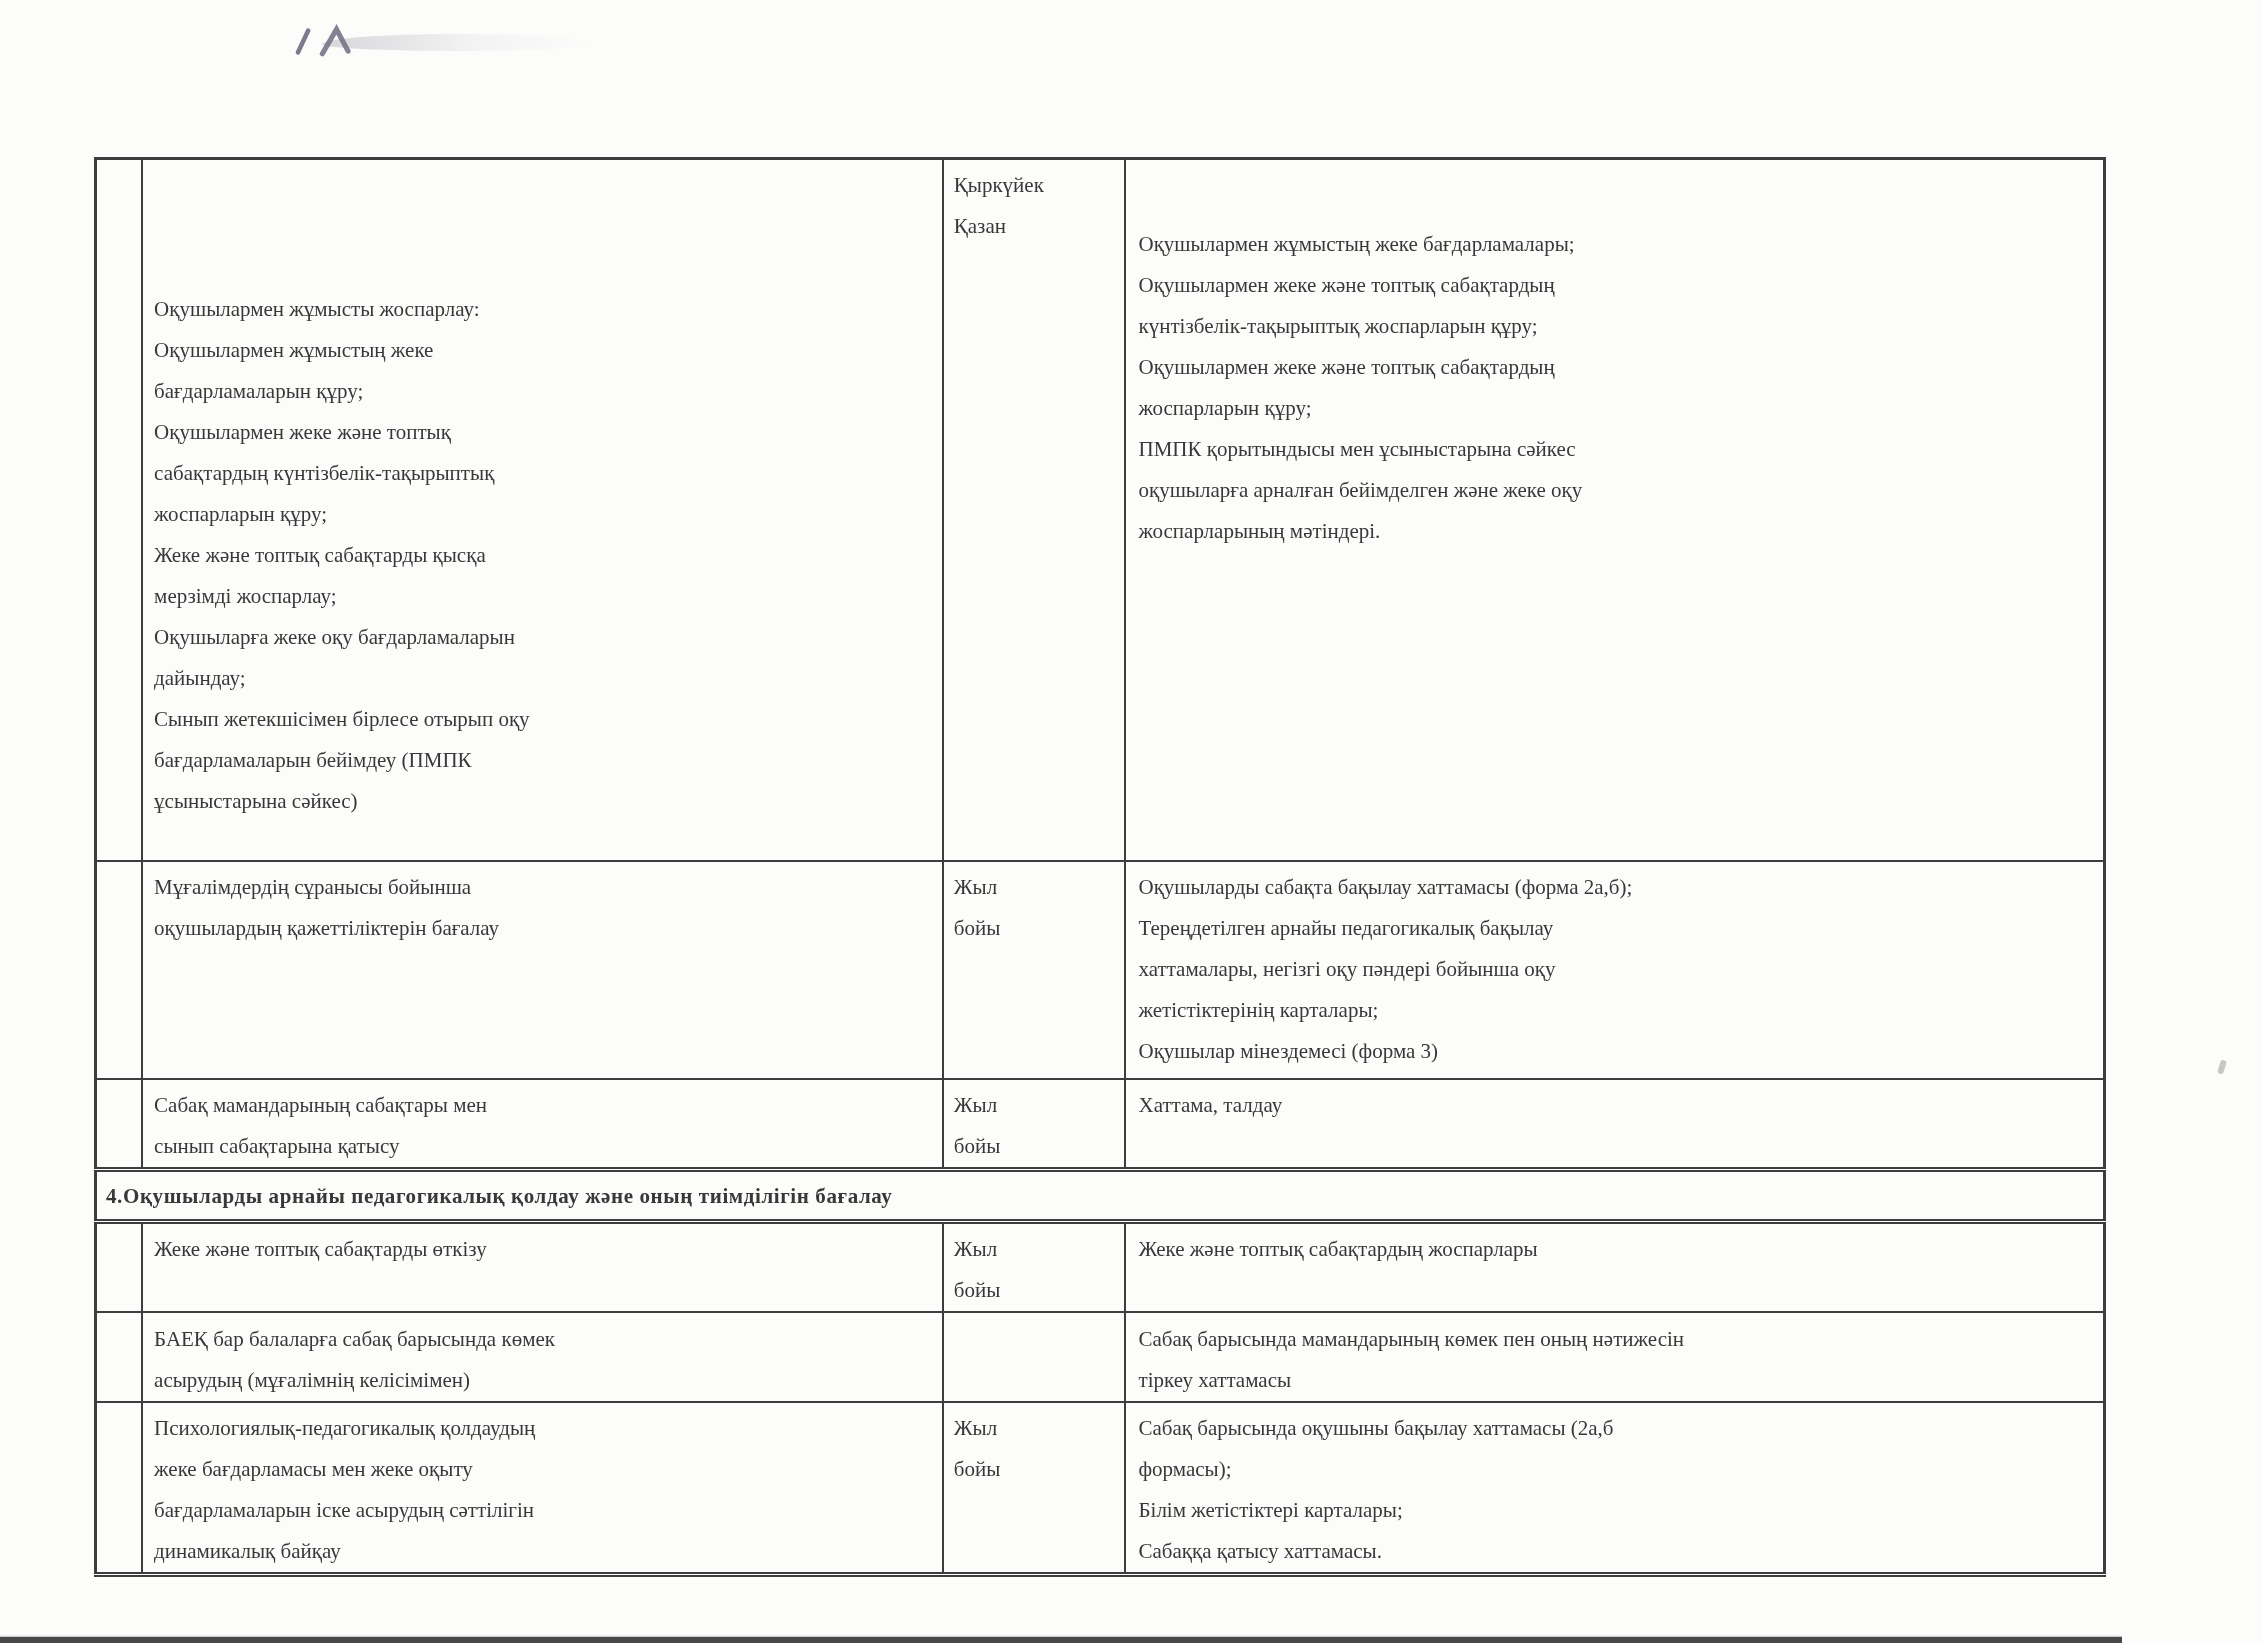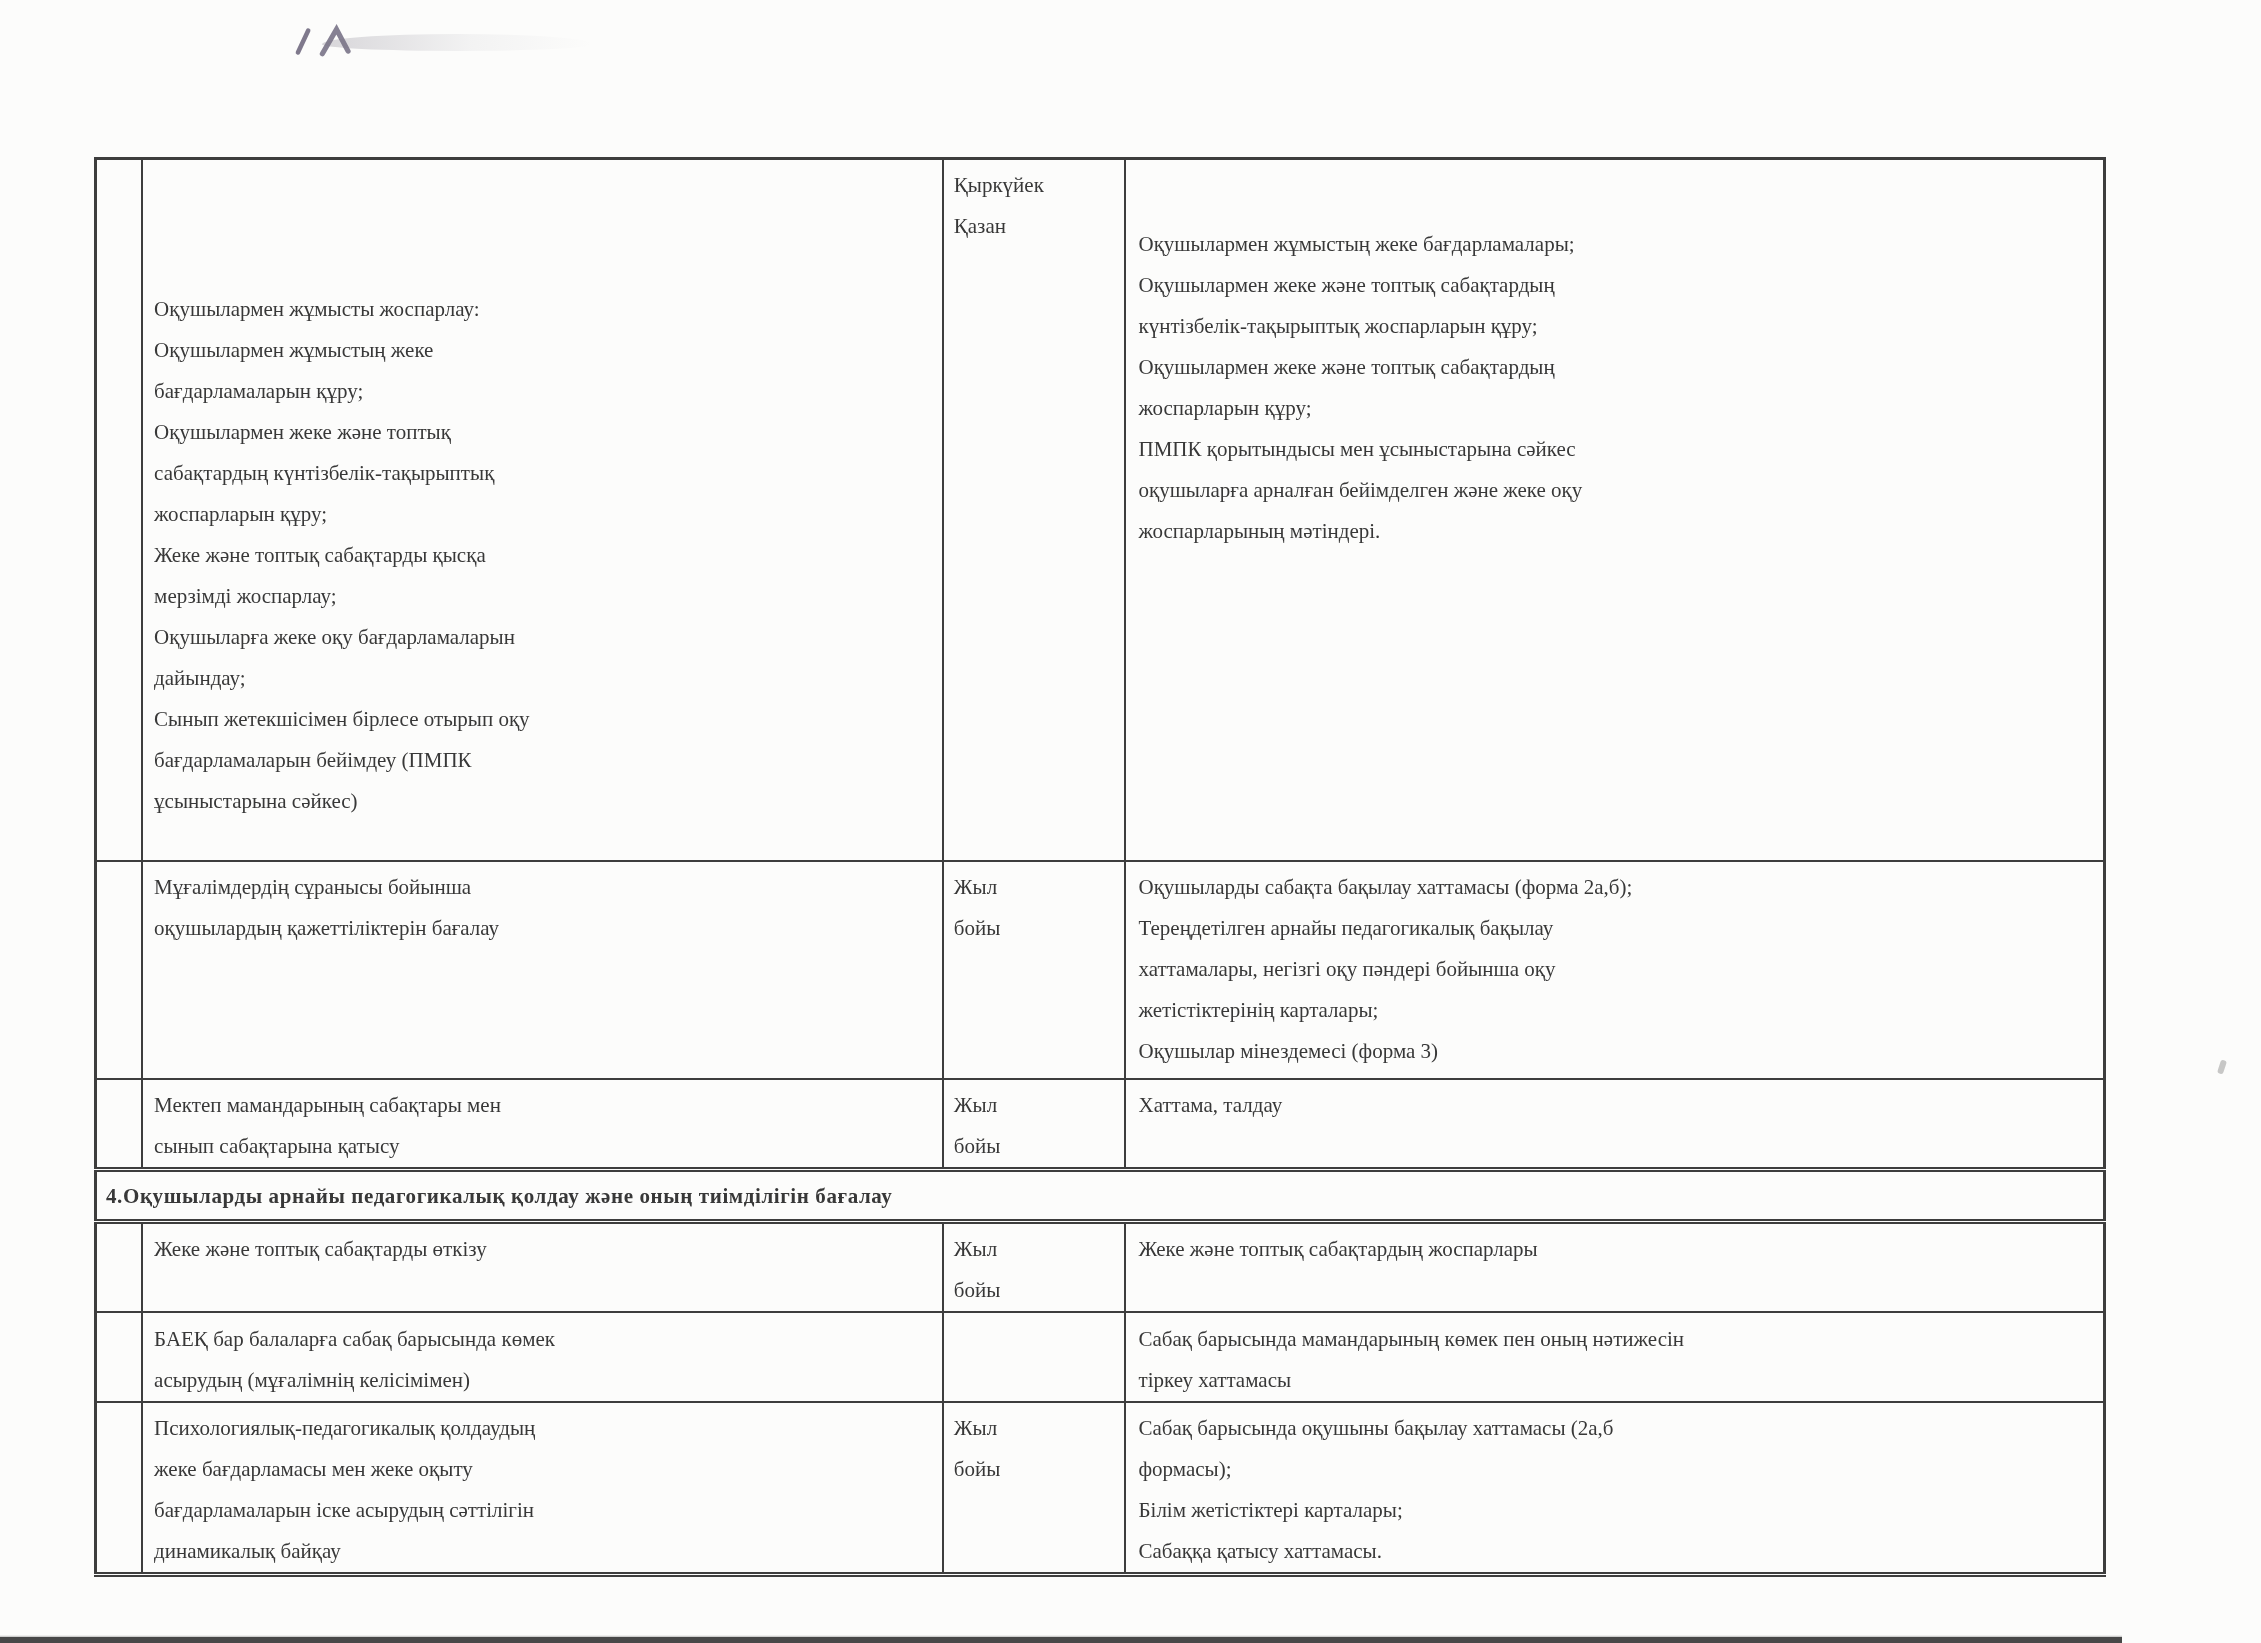--- a/index.html
+++ b/index.html
@@ -128,21 +128,21 @@
 бойы</td>
       <td class="deliv">Оқушыларды сабақта бақылау хаттамасы (форма 2а,б);
 Тереңдетілген арнайы педагогикалық бақылау
 хаттамалары, негізгі оқу пәндері бойынша оқу
 жетістіктерінің карталары;
 Оқушылар мінездемесі (форма 3)</td>
     </tr>
 
     <tr class="r3">
       <td class="no"></td>
-      <td class="task">Мектеп мамандарының сабақтары мен
+      <td class="task">Сабақ мамандарының сабақтары мен
 сынып сабақтарына қатысу</td>
       <td class="period">Жыл
 бойы</td>
       <td class="deliv">Хаттама, талдау</td>
     </tr>
 
     <tr class="rh">
       <td class="section" colspan="4">4.Оқушыларды арнайы педагогикалық қолдау және оның тиімділігін бағалау</td>
     </tr>
 

